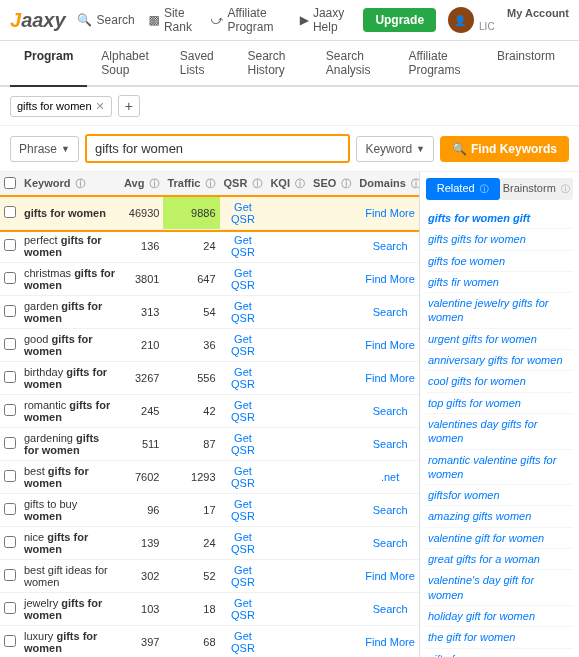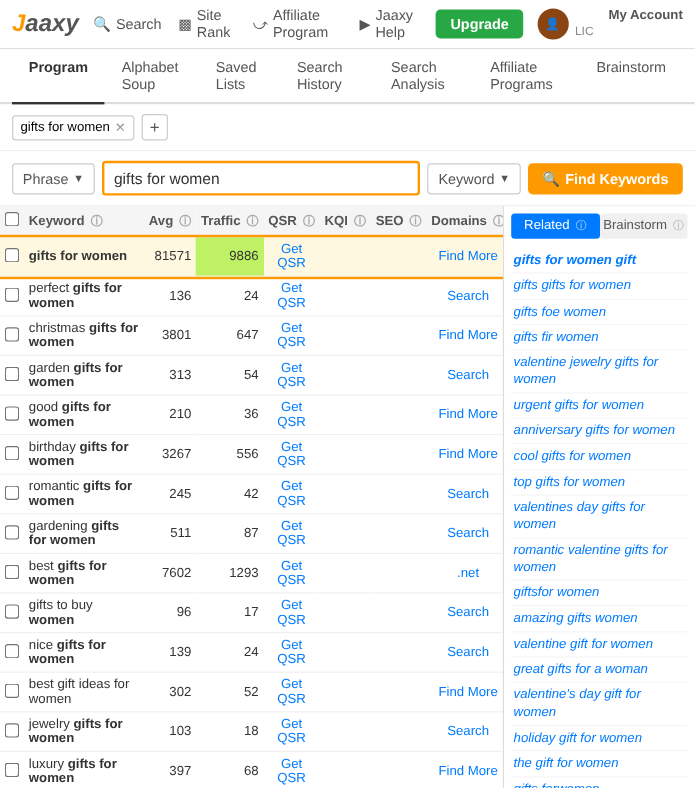--- a/index.html
+++ b/index.html
@@ -181,21 +181,21 @@
             <th class="col-domains">
               <span>Domains</span>
               <span class="info-icon">ⓘ</span>
             </th>
           </tr>
         </thead>
         <tbody id="table-body">
         <tr style="outline: rgb(255, 153, 0) solid 2px; background: rgb(255, 248, 225);">
     <td class="col-check" style="background: rgb(255, 248, 225);"><input type="checkbox" class="checkbox" style=""></td>
     <td class="col-keyword" style="background: rgb(255, 248, 225);"><strong>gifts for women</strong></td>
-    <td class="col-avg" style="text-align: right; background: rgb(255, 248, 225);">81571</td>
+    <td class="col-avg" style="text-align: right; background: rgb(255, 248, 225);">46930</td>
     <td class="col-traffic" style="text-align: right; background: #bef264;">9886</td>
     <td class="col-qsr" style="text-align: center; background: rgb(255, 248, 225);"><span class="get-qsr">Get QSR</span></td>
     <td class="col-kqi" style="background: rgb(255, 248, 225);"></td>
     <td class="col-seo" style="background: rgb(255, 248, 225);"></td>
     <td class="col-domains" style="text-align: center; background: rgb(255, 248, 225);">
       <span class="find-more">Find More</span>
     </td>
   </tr>
             <tr>
     <td class="col-check"><input type="checkbox" class="checkbox" style=""></td>

